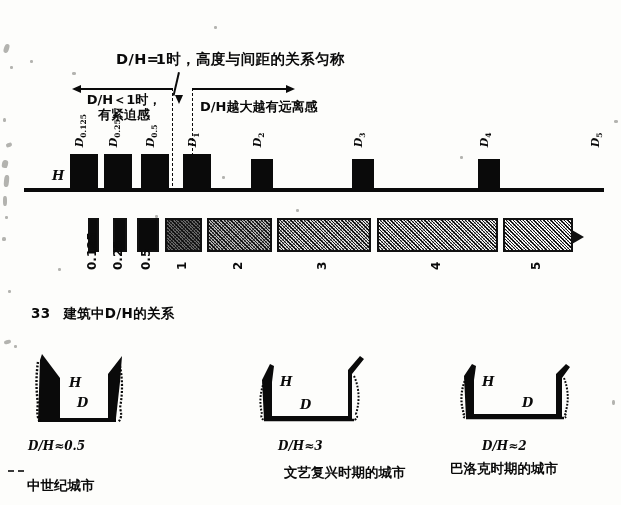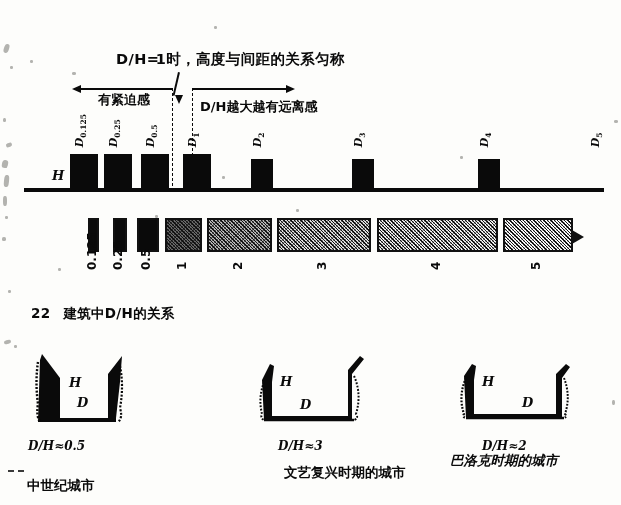--- a/index.html
+++ b/index.html
@@ -146,20 +146,21 @@
     <div class="abs" style="left:178px;top:72px;width:0;height:24px;border-left:2px solid #0a0a0a;transform:rotate(13deg);transform-origin:top left;"></div>
     <div class="abs ah-down" style="left:175px;top:95px;"></div>
 
     <div class="arrowline" style="left:80px;top:88px;width:92px;"></div>
     <div class="arrowhead ah-left" style="left:72px;top:84.5px;"></div>
 
     <div class="dash-v" style="left:80px;top:88px;height:0;"></div>
     <div class="dash-v" style="left:172px;top:88px;height:98px;"></div>
 
     <div class="annot center" style="left:74px;top:92px;width:100px;">
+      <div>D/H＜1时，</div>
       <div>有紧迫感</div>
     </div>
 
     <div class="arrowline" style="left:192px;top:88px;width:96px;"></div>
     <div class="arrowhead ah-right" style="left:286px;top:84.5px;"></div>
     <div class="dash-v" style="left:192px;top:88px;height:98px;"></div>
 
     <div class="annot" style="left:200px;top:99px;">D/H越大越有远离感</div>
   </div>
 
@@ -203,21 +204,21 @@
         <div class="swnum" style="left: 329px; top: 38px;">3</div>
         <div class="sw" style="left: 377px; width: 121px; height: 34px; background: repeating-linear-gradient(45deg, rgb(17, 17, 17) 0px, rgb(17, 17, 17) 1px, rgba(255, 255, 255, 0.62) 1px, rgba(255, 255, 255, 0.62) 2.4px), repeating-linear-gradient(-45deg, rgb(17, 17, 17) 0px, rgb(17, 17, 17) 1px, rgba(255, 255, 255, 0.62) 1px, rgba(255, 255, 255, 0.62) 2.6px), rgb(158, 158, 158);"></div>
         <div class="swnum" style="left: 442.5px; top: 38px;">4</div>
         <div class="sw" style="left: 503px; width: 70px; height: 34px; background: repeating-linear-gradient(45deg, rgb(17, 17, 17) 0px, rgb(17, 17, 17) 1px, rgba(255, 255, 255, 0.76) 1px, rgba(255, 255, 255, 0.76) 2.4px), repeating-linear-gradient(-45deg, rgb(17, 17, 17) 0px, rgb(17, 17, 17) 1px, rgba(255, 255, 255, 0.76) 1px, rgba(255, 255, 255, 0.76) 2.6px), rgb(194, 194, 194);"></div>
         <div class="swnum" style="left: 543px; top: 38px;">5</div>
       </div>
     <div class="swarrow" style="left:572px;top:12px;"></div>
   </div>
 
   <div class="figcap">
-    <span class="num">22</span><span>建筑中D/H的关系</span>
+    <span class="num">33</span><span>建筑中D/H的关系</span>
   </div>
 
   <div class="sect" style="left:30px;width:190px;">
     <svg width="190" height="75" viewBox="0 0 190 75">
       <path d="M10,8 L12,2 L30,26 L30,66 L78,66 L78,22 L92,4 L90,30 L86,66 L86,70 L8,70 Z" fill="#0a0a0a"></path>
       <path d="M8,10 Q5,30 8,52 Q6,64 10,70" fill="none" stroke="#0a0a0a" stroke-width="2.4" stroke-dasharray="2 1.6"></path>
       <path d="M90,14 Q94,34 90,56 Q93,66 88,70" fill="none" stroke="#0a0a0a" stroke-width="2.2" stroke-dasharray="2 1.6"></path>
     </svg>
     <div class="hd" style="left:39px;top:23px;">H</div>
     <div class="hd" style="left:47px;top:43px;">D</div>
@@ -242,16 +243,16 @@
   <div class="sect" style="left:430px;width:185px;">
     <svg width="185" height="75" viewBox="0 0 185 75">
       <path d="M34,24 L42,12 L46,14 L44,28 L44,62 L126,62 L126,22 L136,12 L140,15 L132,26 L132,66 L36,66 Z" fill="#0a0a0a"></path>
       <path d="M36,26 Q28,44 34,62 Q32,65 36,66" fill="none" stroke="#0a0a0a" stroke-width="2.2" stroke-dasharray="1.8 1.5"></path>
       <path d="M134,26 Q141,44 135,62 Q138,65 133,66" fill="none" stroke="#0a0a0a" stroke-width="2" stroke-dasharray="1.8 1.5"></path>
       <path d="M36,66 L134,66" stroke="#0a0a0a" stroke-width="2.6" fill="none"></path>
     </svg>
     <div class="hd" style="left:52px;top:22px;">H</div>
     <div class="hd" style="left:92px;top:43px;">D</div>
     <div class="ratio" style="left:52px;top:87px;">D/H≈2</div>
-    <div class="cityname" style="left:20px;top:100px;font-style:italic;">巴洛克时期的城市</div>
+    <div class="cityname" style="left:20px;top:108px;">巴洛克时期的城市</div>
   </div>
 
 </div>
 
 </body></html>

